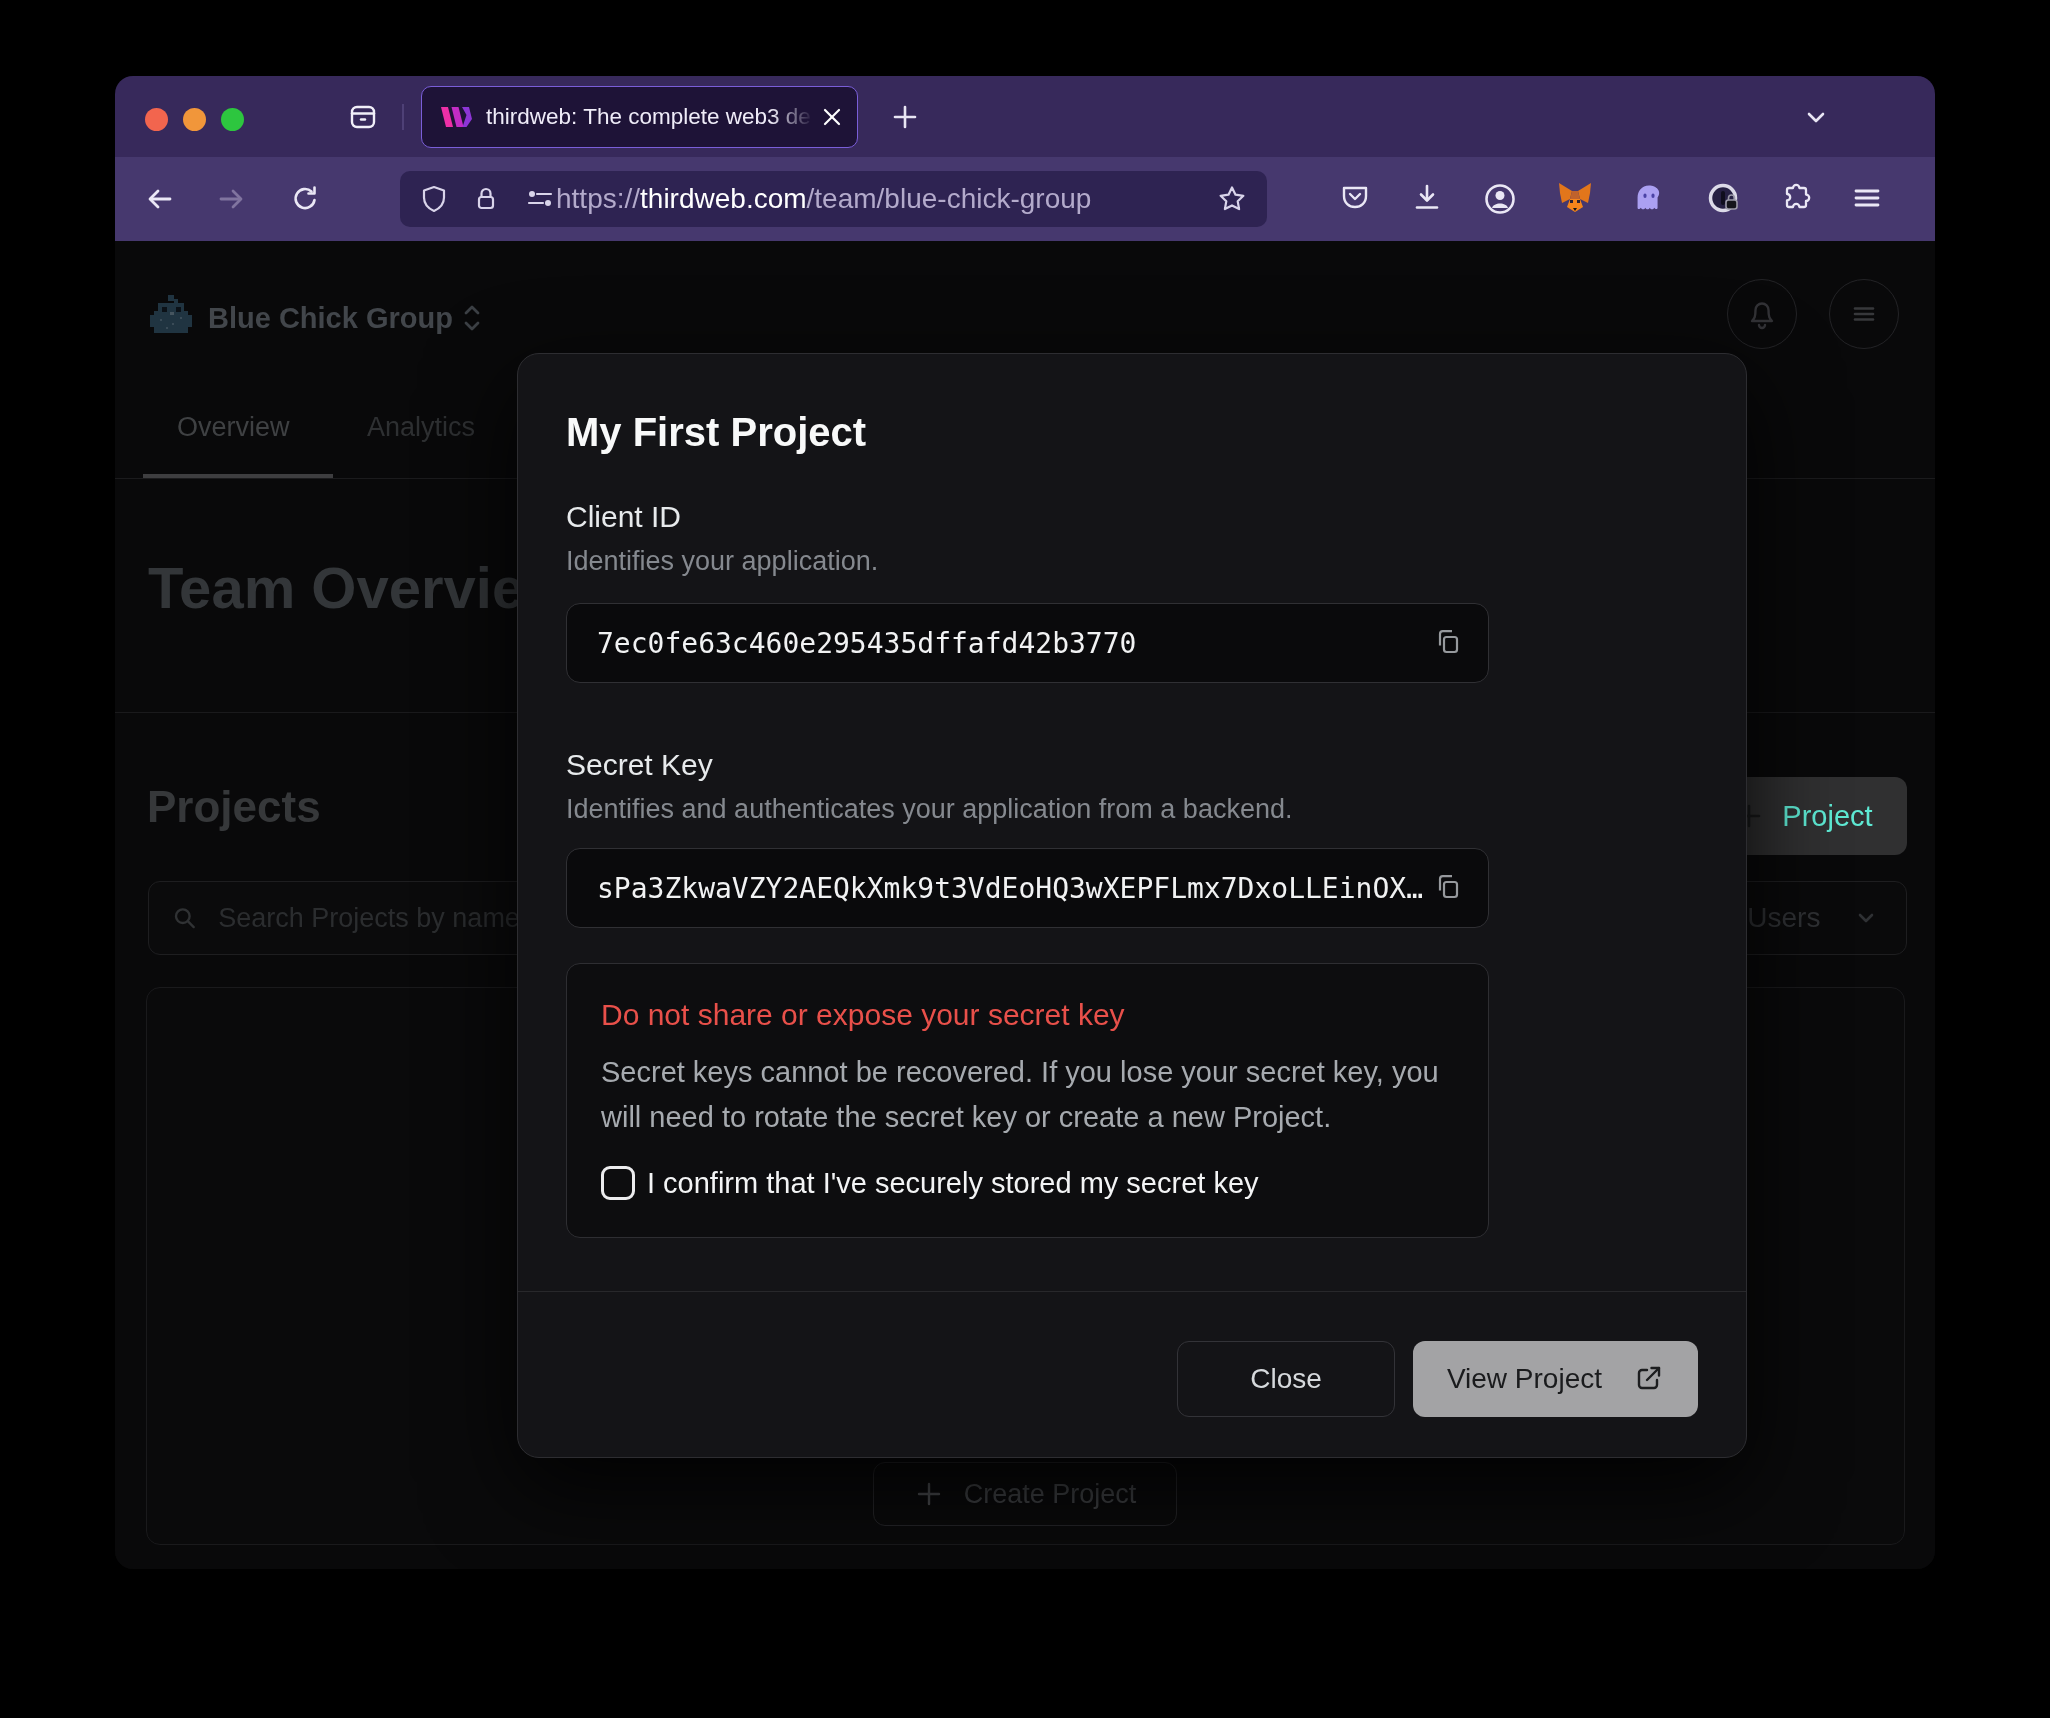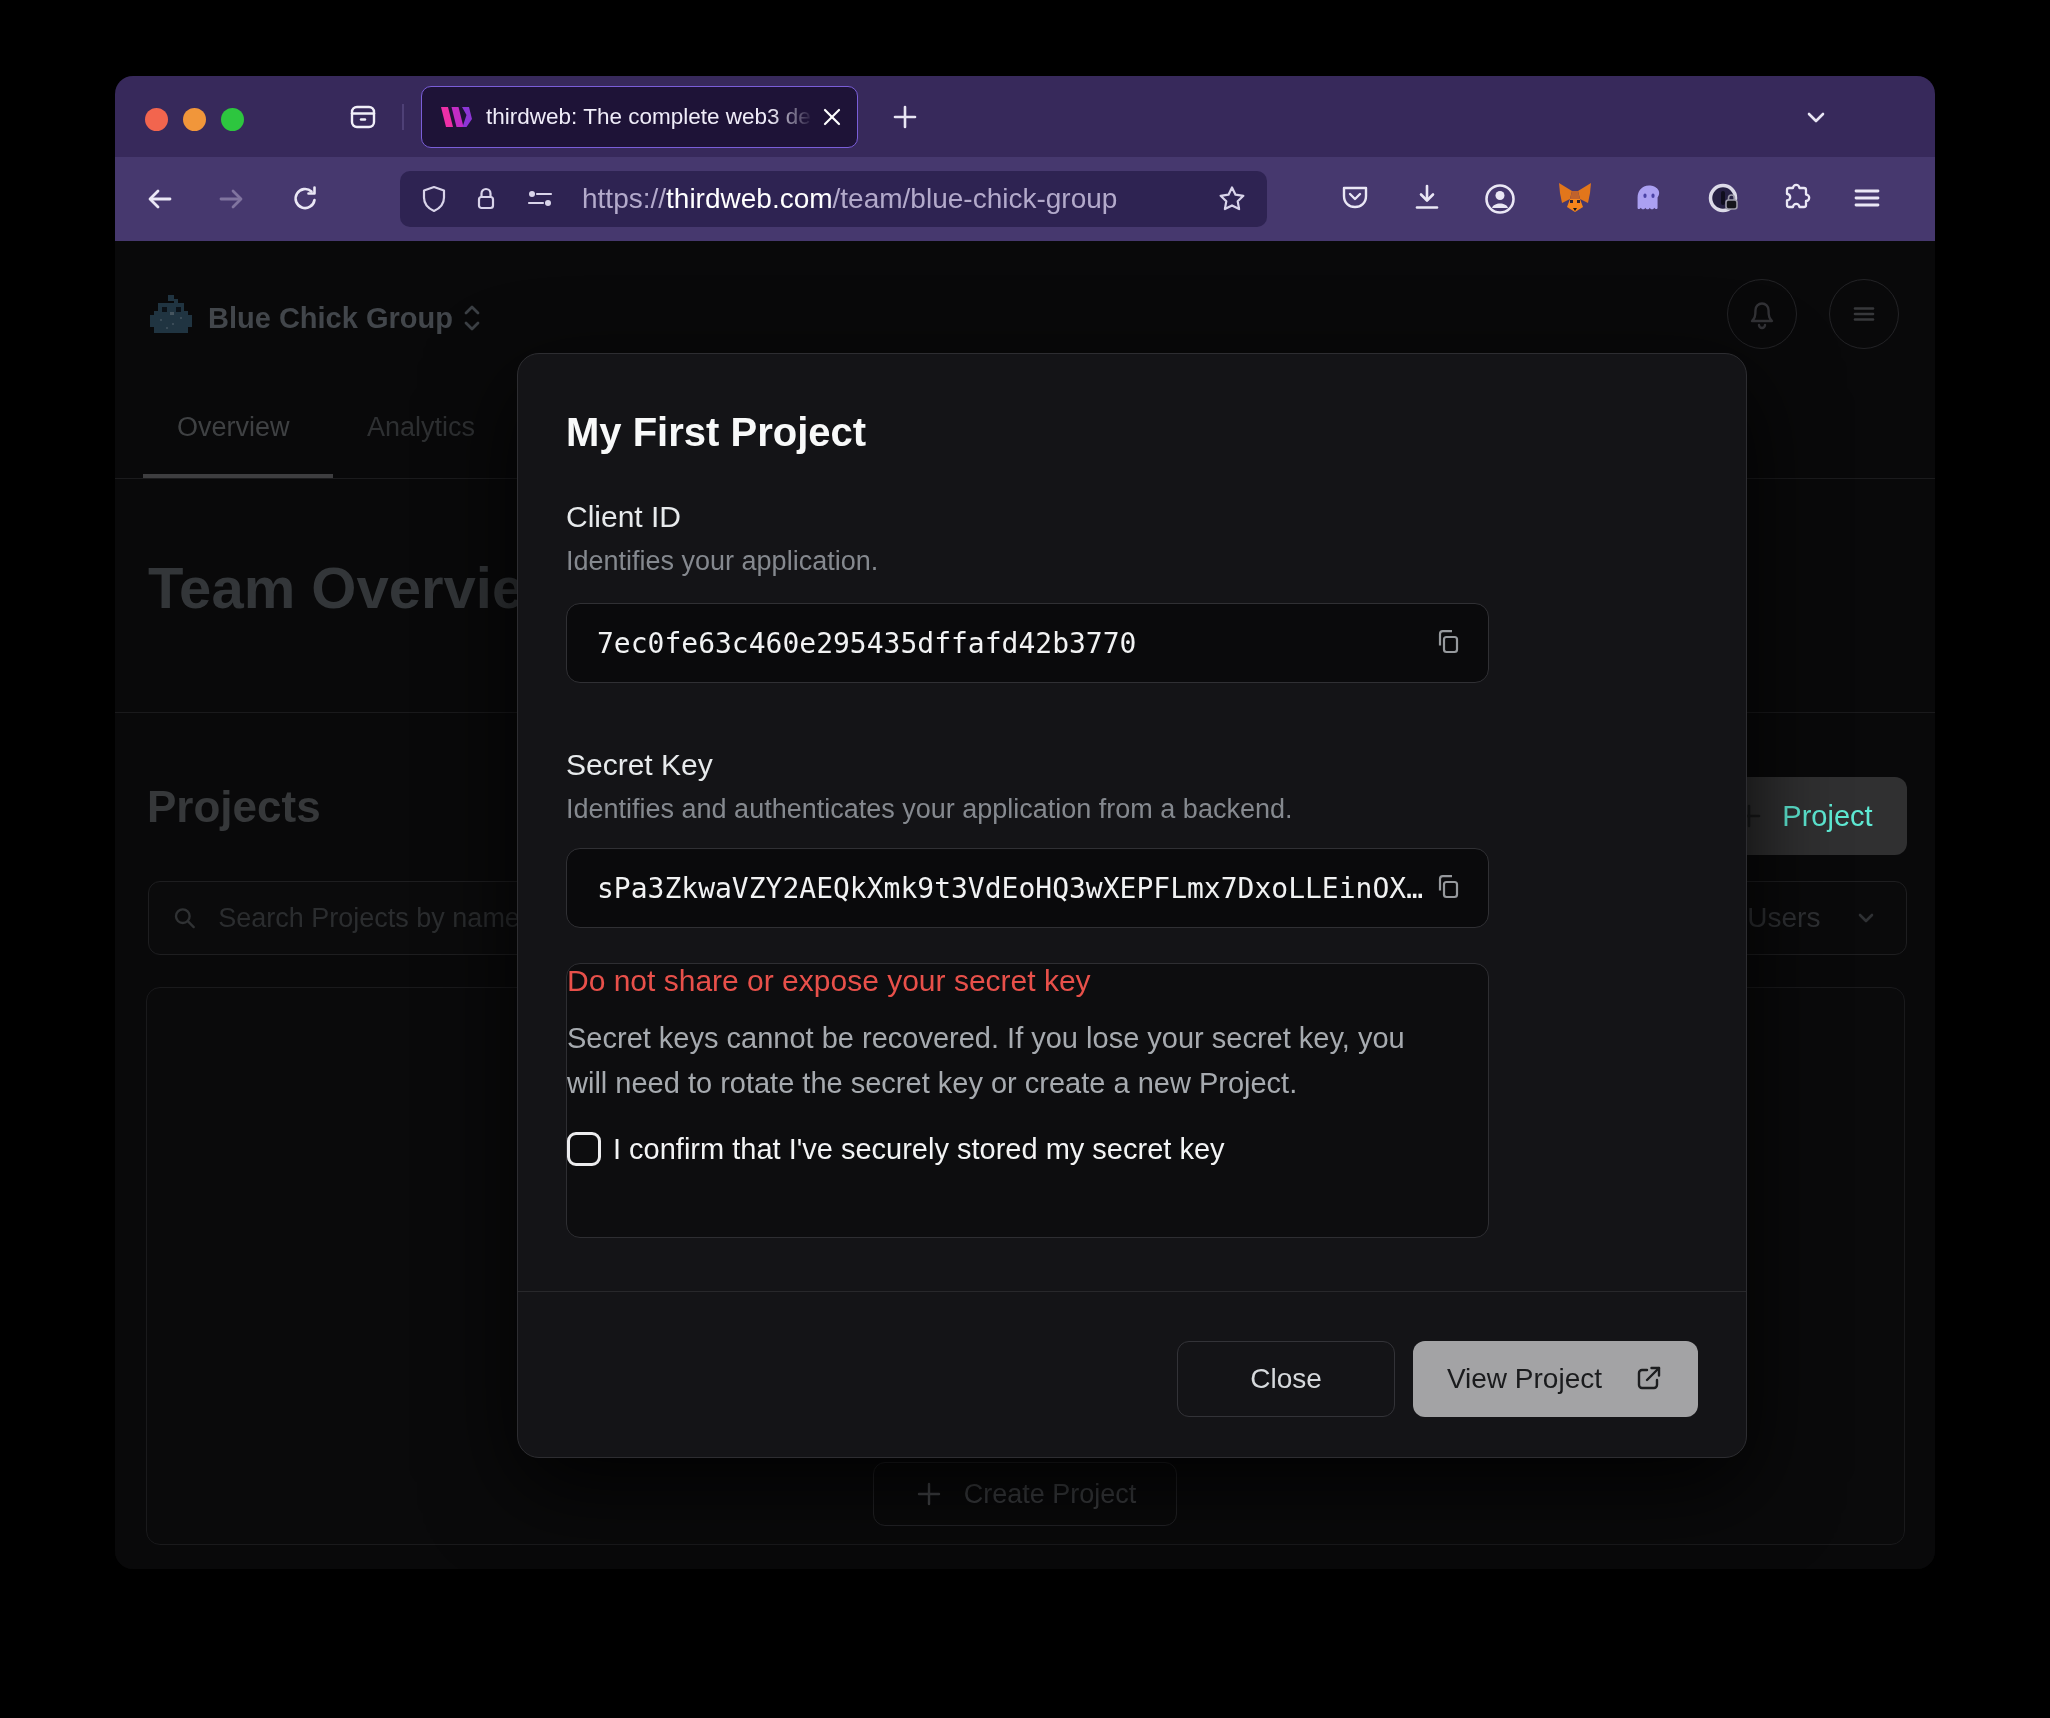--- a/index.html
+++ b/index.html
@@ -30,21 +30,21 @@
   #newtab  { position:absolute; left:775px; top:26px; color:#e9e6f4; }
   #tablist { position:absolute; left:1687px; top:28px; color:#e9e6f4; }
 
   
   #navbar { position:absolute; left:0; top:81px; right:0; height:84px;
             background:var(--chrome-toolbar,#46386e); }
   .navico { position:absolute; top:27px; color:#eae7f5; }
   #urlbar { position:absolute; left:285px; top:14px; width:867px; height:56px; border-radius:10px;
             background:var(--chrome-urlbar,#2e2352); display:flex; align-items:center; padding:0 20px; }
   #urlbar svg { color:#d9d4ea; flex:none; }
-  .url-text { margin-left:26px; font-size:28px; white-space:nowrap; overflow:hidden; flex:1; }
+  .url-text { font-size:28px; white-space:nowrap; overflow:hidden; flex:1; }
   .url-dim  { color:#b3aacb; }
   .url-dom  { color:#ffffff; }
   .chrome-btn { position:absolute; top:25px; color:#eae7f5; }
 
   
   #page { position:absolute; left:0; top:165px; right:0; bottom:0; background:var(--page-bg,#09090a); }
   #team-avatar { position:absolute; left:33px; top:217px; }
   #team-name { position:absolute; left:93px; top:226px; font-size:29px; font-weight:bold; color:#42464b; }
   #team-switch { position:absolute; left:342px; top:224px; color:#3c4045; }
   .round-btn { position:absolute; width:70px; height:70px; border-radius:50%;
@@ -88,21 +88,21 @@
   .m-title { position:absolute; left:48px; top:56px; font-size:40px; font-weight:bold; color:#f8f9f9; }
   .m-label { position:absolute; left:48px; font-size:30px; color:#e7eaec; }
   .m-desc  { position:absolute; left:48px; font-size:27px; color:#85898f; }
   .m-input { position:absolute; left:48px; width:923px; height:80px; background:#0a0a0c;
              border:1px solid #303034; border-radius:14px; display:flex; align-items:center;
              padding:0 24px 0 30px; }
   .m-input .val { font-family:"DejaVu Sans Mono", monospace; font-size:28px; color:#f1f2f3;
                   flex:1; white-space:nowrap; overflow:hidden; }
   .copy-btn { background:none; border:none; color:#96999d; flex:none; cursor:pointer; height:34px; }
   #warning-card { position:absolute; left:48px; top:609px; width:923px; height:275px;
-                  background:#0d0d0f; border:1px solid #2e2e32; border-radius:14px; }
+                  background:#0d0d0f; border:1px solid #2e2e32; border-radius:14px; padding:34px; }
   .w-title { font-size:30px; font-weight:500; color:var(--accent-red,#e8504a); }
   .w-body  { margin-top:18px; font-size:29px; line-height:45px; color:#a6aaaf; width:870px; }
   .w-confirm { margin-top:26px; display:flex; align-items:center; gap:12px; }
   #confirm-checkbox { width:34px; height:34px; border:3px solid #ececee; border-radius:9px;
                       background:transparent; flex:none; }
   .w-label { font-size:29px; color:#f3f4f5; }
   #modal-divider { position:absolute; left:0; right:0; top:937px; border-top:1px solid #28282b; }
   #modal-footer { position:absolute; left:48px; right:48px; top:987px; display:flex;
                   justify-content:flex-end; gap:18px; }
   #close-btn { height:76px; padding:8px 72px; background:transparent; border:1px solid #333338;

